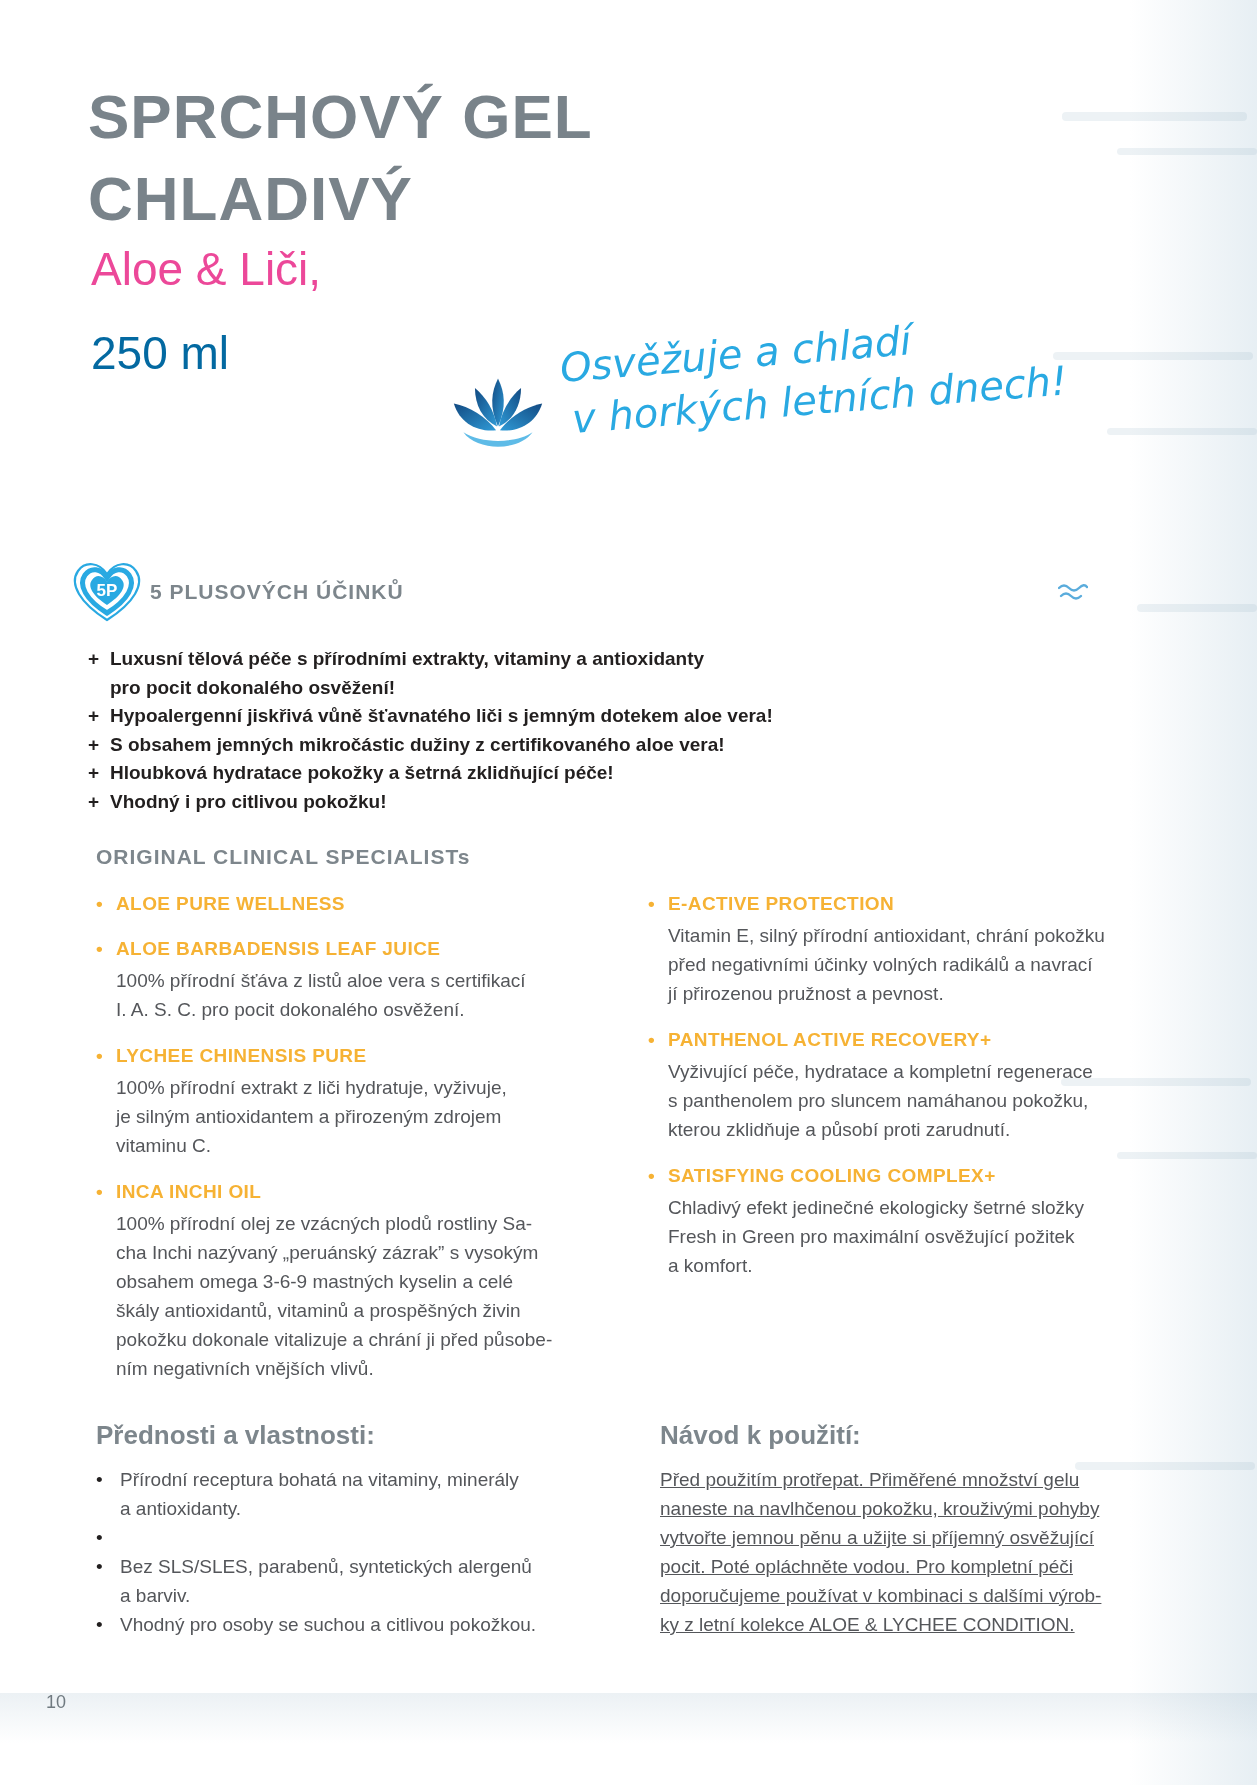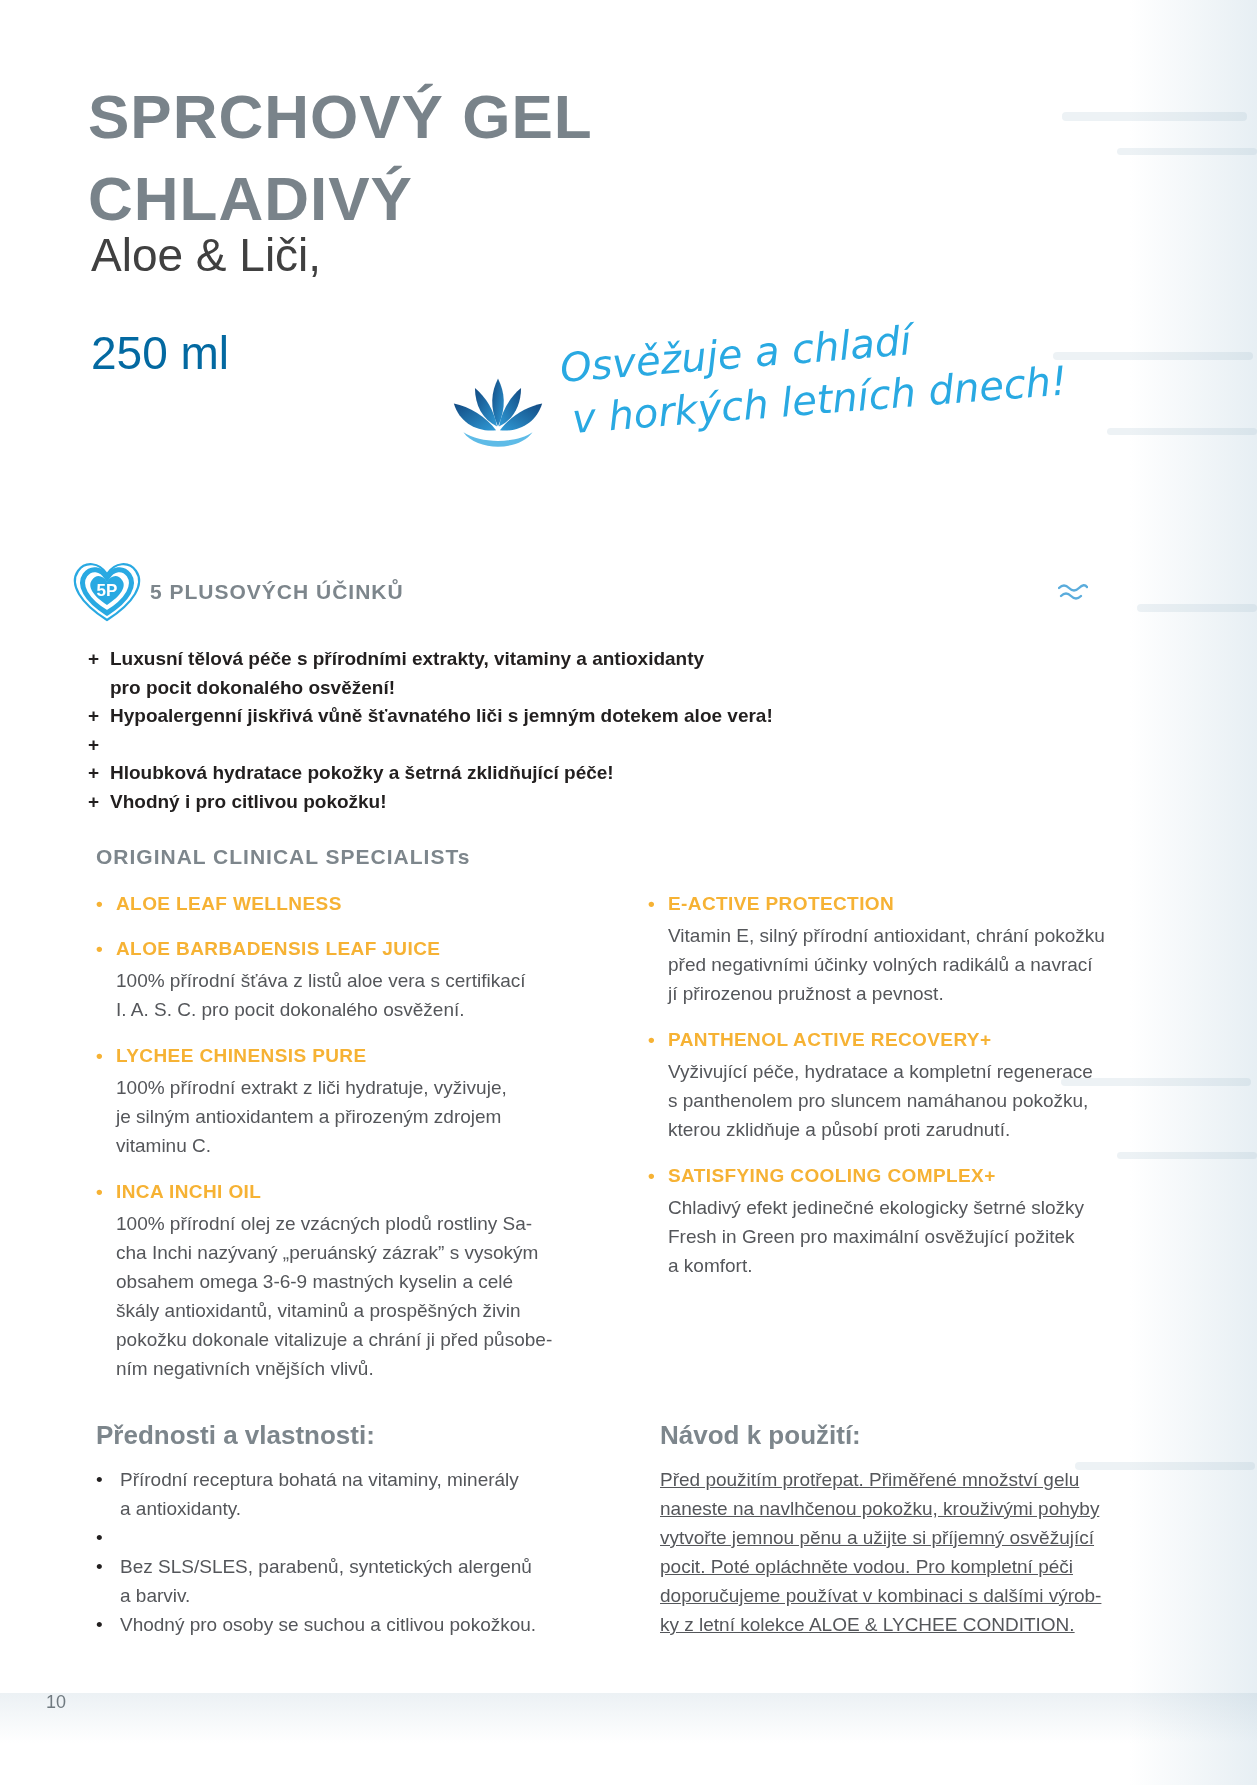--- a/index.html
+++ b/index.html
@@ -9,21 +9,21 @@
   
   .bg-right{position:absolute;top:0;right:0;width:170px;height:1785px;
     background:linear-gradient(to left, rgba(168,196,213,0.28), rgba(168,196,213,0) 75%);}
   .streak{position:absolute;border-radius:4px;background:rgba(140,172,194,0.16);}
   .bg-bottom{position:absolute;left:0;top:1693px;width:1257px;height:50px;
     background:linear-gradient(to bottom, rgba(158,184,201,0.20), rgba(158,184,201,0));}
 
   
   .title{position:absolute;left:88px;top:76px;font-size:62px;line-height:82px;
     font-weight:bold;color:#79838a;letter-spacing:1px;}
-  .subtitle{position:absolute;left:91px;top:228px;font-size:46px;color:#404040;font-weight:300;}
+  .subtitle{position:absolute;left:91px;top:242px;font-size:46px;color:#ec4899;font-weight:300;}
   .volume{position:absolute;left:91px;top:326px;font-size:46px;color:#0369a1;font-weight:300;}
 
   
   .claim{position:absolute;left:558px;top:342px;width:520px;color:#29a9e2;
     font-family:"DejaVu Sans",sans-serif;font-style:italic;font-weight:500;
     font-size:40px;line-height:52px;transform:rotate(-4.5deg);transform-origin:left top;}
   .claim .l2{padding-left:8px;}
 
   .lotus{position:absolute;left:450px;top:374px;}
   .badge{position:absolute;left:68px;top:556px;}
@@ -124,38 +124,39 @@
       <span class="plus-sign">+</span>
       <span class="plus-text">Luxusní tělová péče s přírodními extrakty, vitaminy a antioxidanty
 pro pocit dokonalého osvěžení!</span>
     </div>
     <div class="plus-item">
       <span class="plus-sign">+</span>
       <span class="plus-text">Hypoalergenní jiskřivá vůně šťavnatého liči s jemným dotekem aloe vera!</span>
     </div>
     <div class="plus-item">
       <span class="plus-sign">+</span>
+      <span class="plus-text">S obsahem jemných mikročástic dužiny z certifikovaného aloe vera!</span>
     </div>
     <div class="plus-item">
       <span class="plus-sign">+</span>
       <span class="plus-text">Hloubková hydratace pokožky a šetrná zklidňující péče!</span>
     </div>
     <div class="plus-item">
       <span class="plus-sign">+</span>
       <span class="plus-text">Vhodný i pro citlivou pokožku!</span>
     </div>
   </div>
 
   <div class="ocs-heading">ORIGINAL CLINICAL SPECIALISTs</div>
 
   <div class="col col-left">
     <div class="col-section">
       <div class="sec-head">
           <span class="sec-dot">•</span>
-          <span>ALOE LEAF WELLNESS</span>
+          <span>ALOE PURE WELLNESS</span>
         </div>
     </div>
     <div class="col-section">
       <div class="sec-head">
           <span class="sec-dot">•</span>
           <span>ALOE BARBADENSIS LEAF JUICE</span>
         </div>
       <div class="sec-body">100% přírodní šťáva z listů aloe vera s certifikací
 I. A. S. C. pro pocit dokonalého osvěžení.</div>
     </div>

